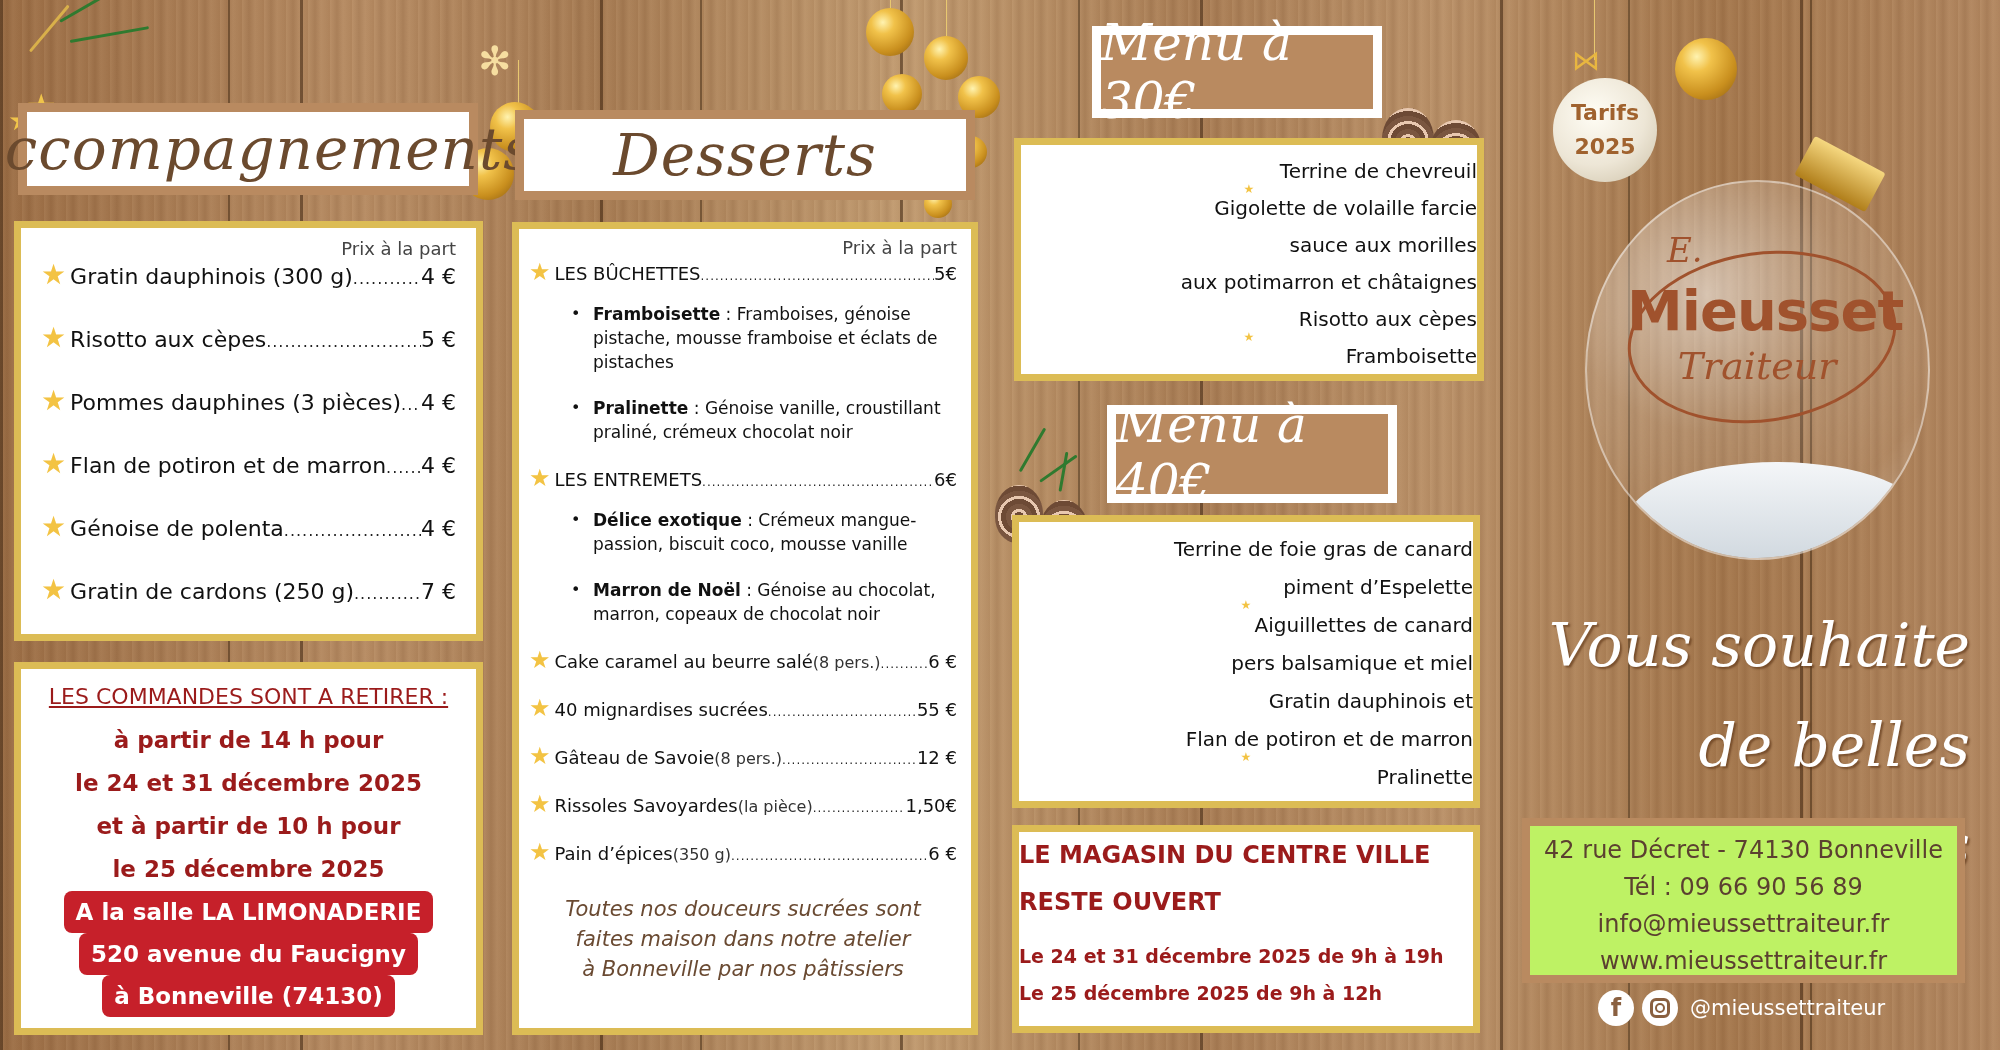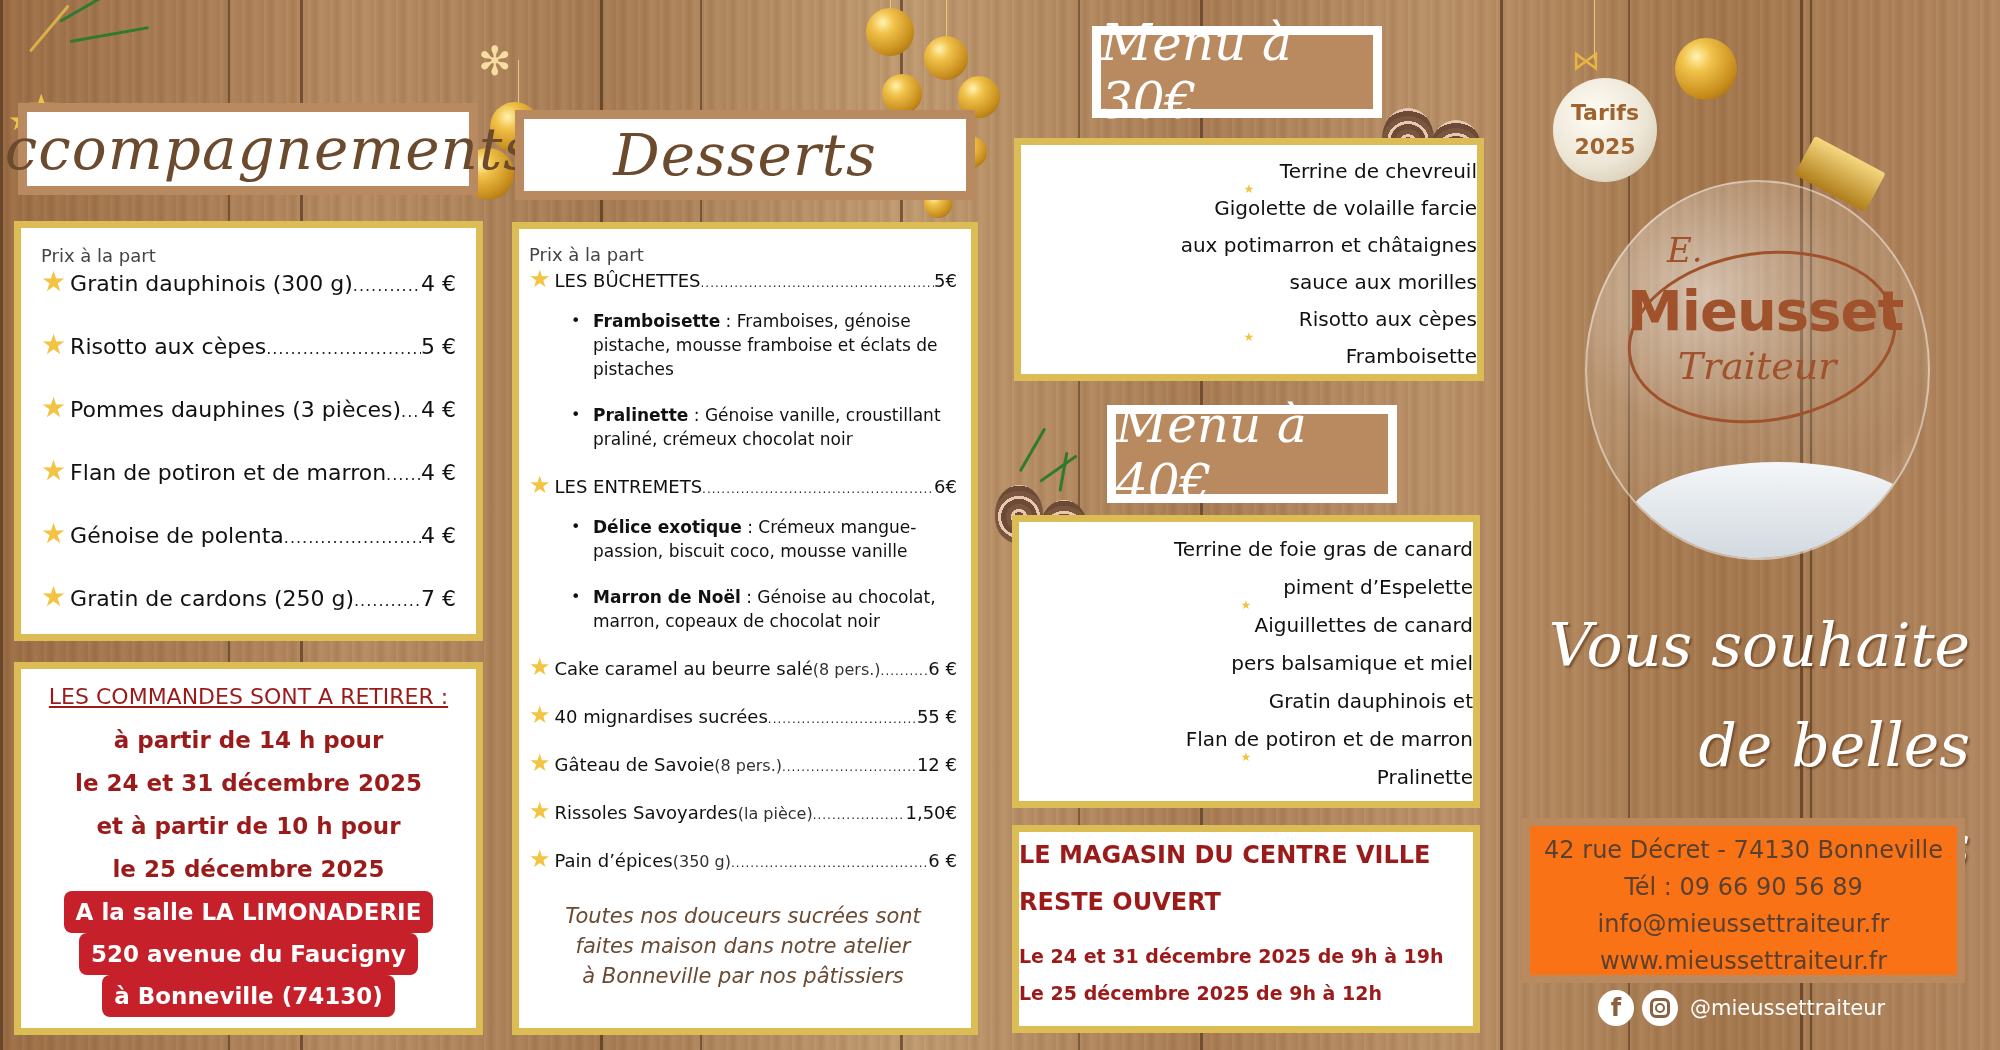--- a/index.html
+++ b/index.html
@@ -31,21 +31,21 @@
   
   .banner-dark {
     background: #b98a60; border: 9px solid #fff;
     display: flex; align-items: center; justify-content: center;
     color: #fff;
   }
   .banner-dark .t { font-size: 50px; }
 
   .gold-box { background: #fff; border: 7px solid #dcbc55; }
 
-  .price-note { font-size: 18px; color: #444; text-align: left; margin-top: 7px; }
+  .price-note { font-size: 18px; color: #444; text-align: right; }
 
   .acc-row { display: flex; align-items: baseline; font-size: 22px; color: #111; height: 63px; }
   .star { color: #f3c343; font-size: 28px; margin-right: 4px; line-height: 1; }
   .lbl { white-space: nowrap; }
   .dots { flex: 1; overflow: hidden; white-space: nowrap; color: #222; font-size: 16px; letter-spacing: 1px; }
   .dots::after { content: "..........................................................................................................................."; }
   .price { white-space: nowrap; }
 
   .des-row { display: flex; align-items: baseline; font-size: 18px; color: #111; }
   .des-row .star { font-size: 24px; }
@@ -261,22 +261,22 @@
   </div>
 </div>
 
 <div class="abs banner-dark" style="left:1092px;top:26px;width:290px;height:92px">
   <span class="t script">Menu à 30€</span>
 </div>
 <div class="abs gold-box" style="left:1014px;top:138px;width:470px;height:243px;padding-top:8px">
   <div class="menu-line">Terrine de chevreuil</div>
   <div class="menu-star">★</div>
   <div class="menu-line">Gigolette de volaille farcie</div>
+  <div class="menu-line">sauce aux morilles</div>
   <div class="menu-line">aux potimarron et châtaignes</div>
-  <div class="menu-line">sauce aux morilles</div>
   <div class="menu-line">Risotto aux cèpes</div>
   <div class="menu-star">★</div>
   <div class="menu-line">Framboisette</div>
 </div>
 
 <div class="abs banner-dark" style="left:1107px;top:405px;width:290px;height:98px">
   <span class="t script">Menu à 40€</span>
 </div>
 <div class="abs gold-box" style="left:1012px;top:515px;width:468px;height:293px;padding-top:8px">
   <div class="menu-line" style="line-height:38px">Terrine de foie gras de canard</div>
@@ -309,21 +309,21 @@
   <div class="abs" style="left:80px;top:48px;color:#a0522d;font-size:34px;font-style:italic;font-family:'DejaVu Serif',serif">E.</div>
   <div class="abs" style="left:40px;top:96px;width:260px;text-align:center;color:#a0522d;font-size:56px;font-weight:bold;letter-spacing:-1px">Mieusset</div>
   <div class="abs" style="left:40px;top:162px;width:260px;text-align:center;color:#a0522d;font-size:38px;font-style:italic;font-family:'DejaVu Serif',serif">Traiteur</div>
 </div>
 
 <div class="abs" style="left:1540px;top:595px;width:430px;text-align:right;color:#fff;font-size:60px;line-height:100px;font-family:'DejaVu Serif',serif;font-style:italic;text-shadow:2px 2px 2px rgba(90,50,20,0.6)">
   <div>Vous souhaite</div>
   <div>de belles Fêtes</div>
 </div>
 
-<div class="abs" style="left:1522px;top:818px;width:443px;height:165px;background:#f97316;border:8px solid #b98a60;padding-top:6px">
+<div class="abs" style="left:1522px;top:818px;width:443px;height:165px;background:#bef264;border:8px solid #b98a60;padding-top:6px">
   <div class="contact-line">42 rue Décret - 74130 Bonneville</div>
   <div class="contact-line">Tél : 09 66 90 56 89</div>
   <div class="contact-line">info@mieussettraiteur.fr</div>
   <div class="contact-line">www.mieussettraiteur.fr</div>
 </div>
 
 <div class="abs" style="left:1598px;top:990px;display:flex;align-items:center;gap:8px">
   <div style="width:36px;height:36px;border-radius:50%;background:#fff;color:#8a6040;display:flex;align-items:center;justify-content:center;font-weight:bold;font-size:24px">f</div>
   <div style="width:36px;height:36px;border-radius:50%;background:#fff;display:flex;align-items:center;justify-content:center">
     <div style="width:20px;height:20px;border:3px solid #8a6040;border-radius:6px;position:relative">

